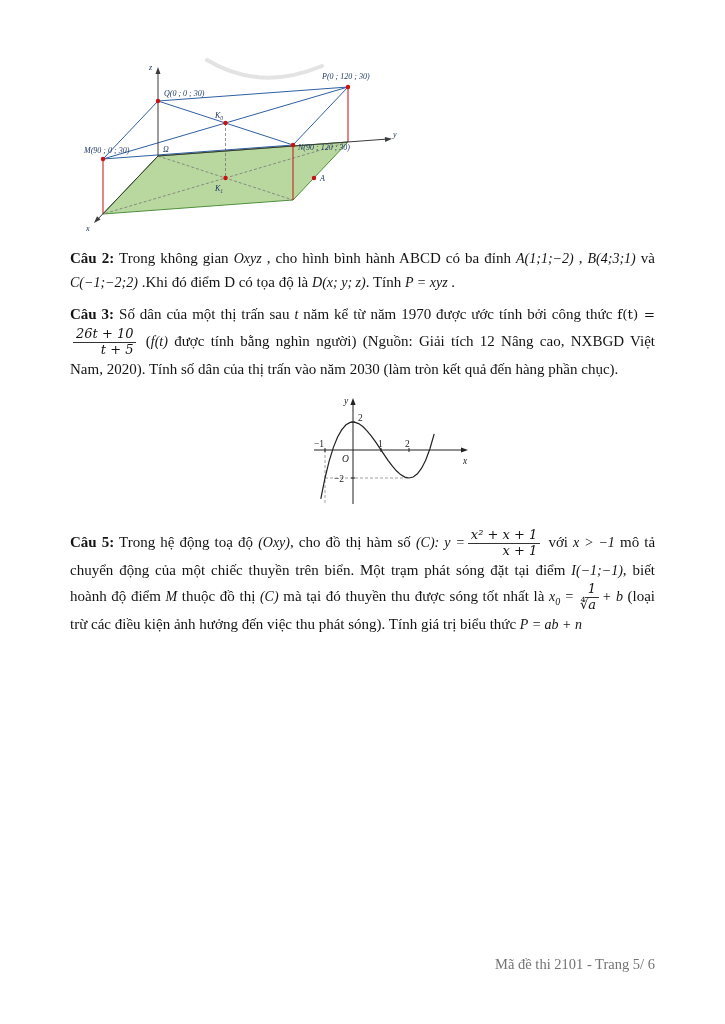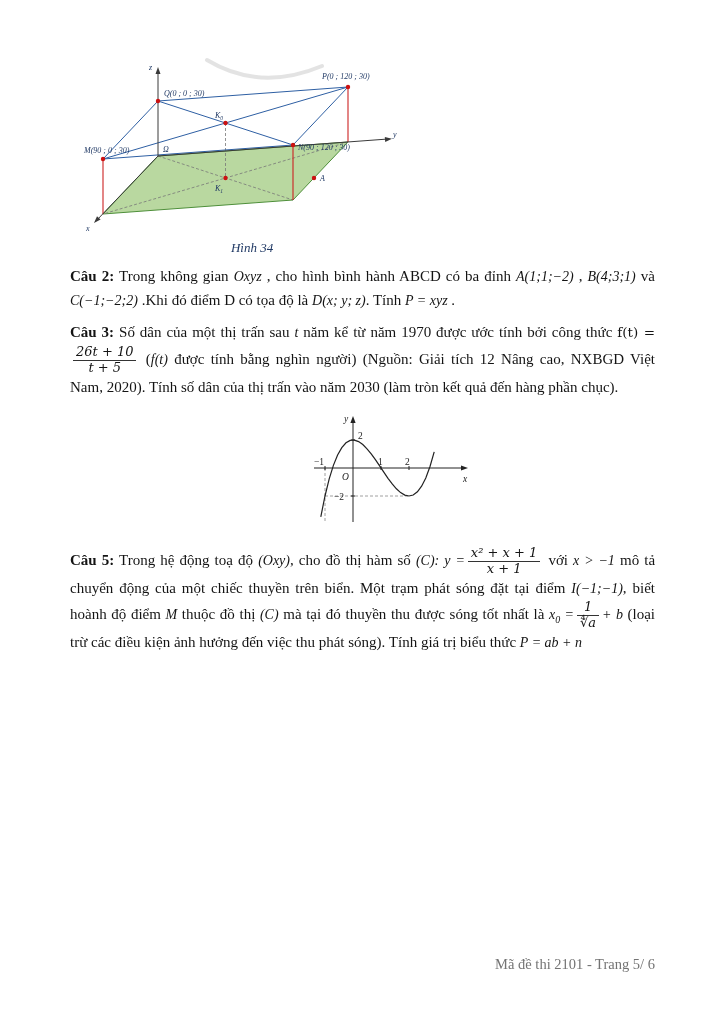--- a/index.html
+++ b/index.html
@@ -25,21 +25,21 @@
   .watermark { stroke:#cccccc; stroke-width:4; fill:none; opacity:.55; stroke-linecap:round; }
 
   
   .para { font-size:15px; line-height:1.58; text-align:justify; margin-top:9px; }
   .qlbl { font-weight:bold; }
   .mi { font-style:italic; font-size:14px;font-family:Liberation Serif, serif; }
   .subsm { font-size:10px; font-style:italic; }
   .fml { font-family:"DejaVu Serif",serif; font-size:13.5px; }
   .frac { display:inline-flex; flex-direction:column; text-align:center; vertical-align:middle;
           line-height:1.15; font-size:13px; margin:0 3px; font-style:italic;
-          font-family:"DejaVu Serif","DejaVu Sans",serif; }
+          font-family:"DejaVu Serif","DejaVu Sans",serif;align-items:flex-end; }
   .frac .num { border-bottom:1px solid #333; padding:0 3px; display:block; }
   .frac .den { padding:0 3px; display:block; }
 
   
   .graph-block { margin:8px 0 12px 238px; width:175px; }
   .gaxis { stroke:#222; stroke-width:1; }
   .gdash { stroke:#888; stroke-width:.8; stroke-dasharray:3 2; }
   .gcurve { fill:none; stroke:#222; stroke-width:1.2; }
   .garrow { fill:#222; }
   .gtxt { font-size:9.5px; fill:#222; font-family:"Liberation Serif",serif; }
@@ -103,21 +103,20 @@
         <text class="lbl" x="2" y="97">M(90 ; 0 ; 30)</text>
         <text class="lbl" x="216" y="94">N(90 ; 120 ; 30)</text>
         <text class="lbl" x="81" y="96">Ω</text>
         <text class="lbl" x="133" y="62"><tspan>K</tspan><tspan class="sub" dy="2">0</tspan></text>
         <text class="lbl" x="133" y="135"><tspan>K</tspan><tspan class="sub" dy="2">1</tspan></text>
         <text class="lbl" x="238" y="125">A</text>
         <text class="lbl" x="70" y="14" text-anchor="end">z</text>
         <text class="lbl" x="311" y="81">y</text>
         <text class="lbl" x="4" y="175">x</text>
       </svg>
-      <figcaption class="figcap">Hình 34</figcaption>
     </figure>
 
     <p class="para"><b class="qlbl">Câu 2:</b><span> Trong không gian </span><span class="mi">Oxyz</span><span> , cho hình bình hành ABCD có ba đỉnh </span><span class="mi">A(1;1;−2)</span><span> , </span><span class="mi">B(4;3;1)</span><span> và </span><span class="mi">C(−1;−2;2)</span><span> .Khi đó điểm D có tọa độ là </span><span class="mi">D(x; y; z)</span><span>. Tính </span><span class="mi">P = xyz</span><span> .</span></p>
 
     <p class="para"><b class="qlbl">Câu 3:</b><span> Số dân của một thị trấn sau </span><span class="mi">t</span><span> năm kể từ năm 1970 được ước tính bởi công thức </span><span class="fml">f(t) =</span><span class="frac">
           <span class="num">26t + 10</span>
           <span class="den">t + 5</span>
         </span><span> (</span><span class="mi">f(t)</span><span> được tính bằng nghìn người) (Nguồn: Giải tích 12 Nâng cao, NXBGD Việt Nam, 2020). Tính số dân của thị trấn vào năm 2030 (làm tròn kết quả đến hàng phần chục).</span></p>
 
 

